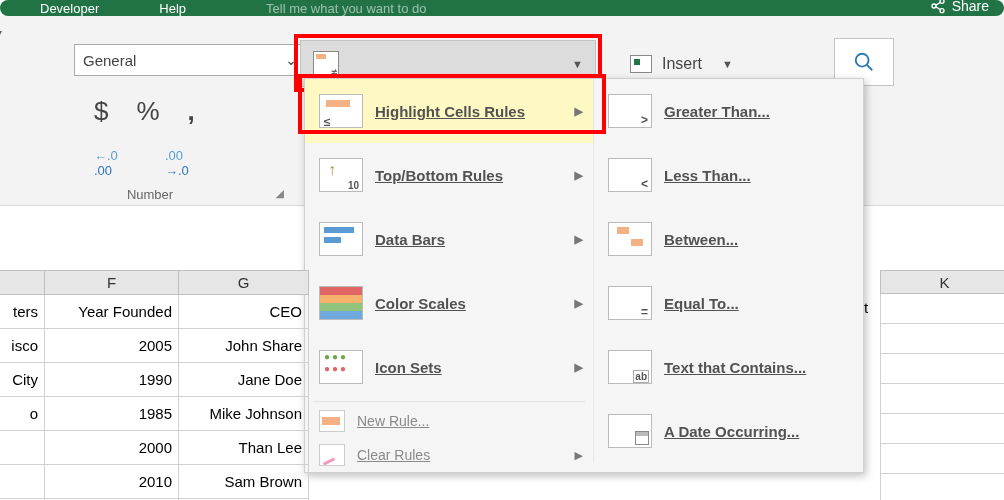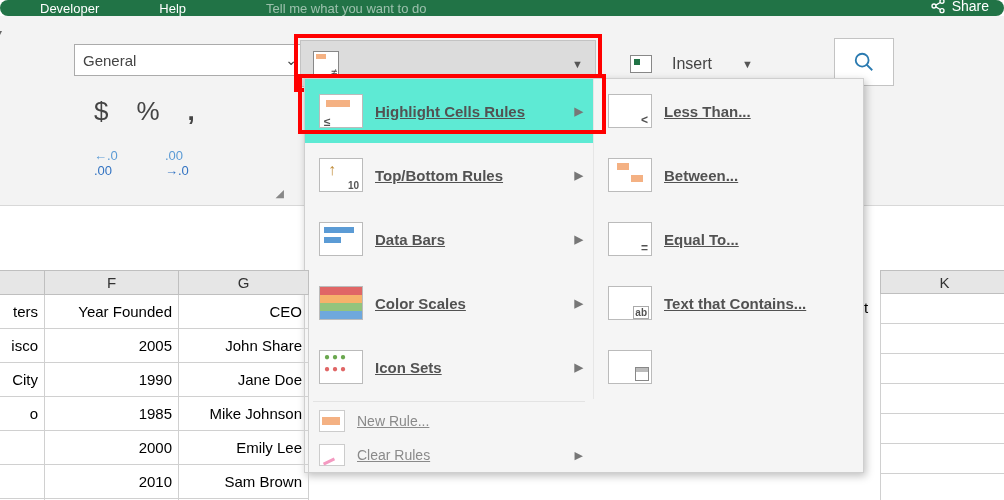--- a/index.html
+++ b/index.html
@@ -25,40 +25,40 @@
 
   
   .cf-btn { position:absolute; left:300px; top:24px; width:296px; height:47px; background:#dcdcdc; border:1px solid #c3c3c3; display:flex; align-items:center; gap:12px; padding-left:12px; font-size:16px; color:#444;}
   .cf-btn .ic { width:26px; height:26px; background:#fff; border:1px solid #888; position:relative;}
   .cf-btn .ic::before { content:""; position:absolute; left:2px; top:2px; width:10px; height:5px; background:#f4b183;}
   .cf-btn .ic::after { content:"≠"; position:absolute; right:1px; bottom:-2px; font-size:11px; color:#444;}
   .cf-btn .caret { margin-left:auto; margin-right:12px; font-size:11px; color:#555;}
   .cf-red { position:absolute; left:294px; top:18px; width:308px; height:58px; border:4px solid #f00; pointer-events:none;}
 
   
-  .insert-btn { position:absolute; left:622px; top:28px; display:flex; align-items:center; gap:20px; font-size:16px; color:#444; height:40px; padding:0 8px;}
+  .insert-btn { position:absolute; left:622px; top:28px; display:flex; align-items:center; gap:10px; font-size:16px; color:#444; height:40px; padding:0 8px;}
   .insert-btn .ic { width:22px; height:18px; border:1px solid #888; background:#fff; position:relative;}
   .insert-btn .ic::before { content:""; position:absolute; left:3px; top:3px; width:6px; height:6px; background:#217346;}
   .insert-btn .caret { font-size:11px; color:#555; margin-left:10px;}
 
   .search-btn { position:absolute; right:110px; top:22px; width:60px; height:48px; border:1px solid #c3c3c3; background:#fff; display:flex; align-items:center; justify-content:center;}
   .search-btn svg { width:22px; height:22px; stroke:#2a7ab0; fill:none; stroke-width:2;}
 
   
   .menu { position:absolute; left:304px; top:78px; width:560px; background:#f5f5f5; border:1px solid #cfcfcf; box-shadow:2px 3px 8px rgba(0,0,0,.25); }
   .menu-col1 { width:288px; float:left; }
   .menu-col2 { width:270px; float:left; border-left:1px solid #e6e6e6; }
   .mitem { height:64px; display:flex; align-items:center; gap:12px; padding:0 14px; color:#525252; font-size:15px; font-weight:600; position:relative;}
   .mitem.nohdr { font-weight:400; height:34px; font-size:14px; color:#8a8a8a;}
   .mitem .arrow { position:absolute; right:10px; font-size:11px; color:#777;}
   .mitem .u { text-decoration:underline; }
   .mitem .ic { width:44px; height:34px; background:#fff; border:1px solid #bbb; position:relative; flex-shrink:0;}
   .mitem.nohdr .ic { width:26px; height:22px; border:1px solid #ccc;}
   .hl-red { position:absolute; left:298px; top:74px; width:308px; height:60px; border:4px solid #f00; pointer-events:none; z-index:5;}
-  .mitem.sel { background:#5eead4;}
+  .mitem.sel { background:#fef9c3;}
   .sep { height:1px; background:#e3e3e3; margin:2px 8px;}
 
   
   .ic-hl::before { content:""; position:absolute; left:6px; top:5px; width:24px; height:7px; background:#f4b183;}
   .ic-hl::after { content:"≤"; position:absolute; left:4px; bottom:-2px; font-size:12px;}
   .ic-tb::before { content:"↑"; position:absolute; left:8px; top:2px; font-size:16px; color:#c28f3e;}
   .ic-tb::after { content:"10"; position:absolute; right:3px; bottom:0; font-size:10px; color:#555;}
   .ic-db::before { content:""; position:absolute; left:4px; top:4px; width:30px; height:6px; background:#5b9bd5;}
   .ic-db::after { content:""; position:absolute; left:4px; top:14px; width:17px; height:6px; background:#5b9bd5;}
   .ic-cs { background:linear-gradient(#e06666 0 25%, #f6b26b 25% 50%, #93c47d 50% 75%, #6fa8dc 75% 100%)!important;}
@@ -109,20 +109,21 @@
     <div class="combo">
       <span>General</span>
         <span class="caret">⌄</span>
     </div>
 
     <div class="num-syms">
       <span>$</span><span>%</span><span style="font-weight:700">,</span>
     </div>
     <div class="dec1"><span>←.0</span><br><span style="color:#3273c2">.00</span></div>
     <div class="dec2"><span>.00</span><br><span style="color:#3273c2">→.0</span></div>
+    <div class="grp-label">Number</div>
     <div class="launcher">◢</div>
   </div>
 
   <div class="cf-btn">
     <div class="ic"></div>
     <span class="caret">▼</span>
   </div>
   <div class="cf-red"></div>
 
   <div class="insert-btn">
@@ -172,37 +173,42 @@
       <span class="u">New Rule...</span>
     </div>
     <div class="mitem nohdr">
       <div class="ic ic-cr"></div>
       <span class="u">Clear Rules</span>
         <span class="arrow">▶</span>
     </div>
   </div>
   <div class="menu-col2">
     <div class="mitem">
+      <div class="ic ic-gt"></div>
+      <span class="u">Greater Than...</span>
+    </div>
+    <div class="mitem">
       <div class="ic ic-lt"></div>
       <span class="u">Less Than...</span>
     </div>
     <div class="mitem">
       <div class="ic ic-bw"></div>
       <span class="u">Between...</span>
     </div>
     <div class="mitem">
       <div class="ic ic-eq"></div>
       <span class="u">Equal To...</span>
     </div>
     <div class="mitem">
       <div class="ic ic-tc"></div>
       <span class="u">Text that Contains...</span>
     </div>
     <div class="mitem">
       <div class="ic ic-dt"></div>
+      <span class="u">A Date Occurring...</span>
     </div>
   </div>
   <div style="clear:both"></div>
 </div>
 <div class="hl-red"></div>
 
 <div class="sheet">
 <table>
   <tbody>
         <tr>
@@ -226,21 +232,21 @@
           <td>Jane Doe</td>
         </tr>
   <tr>
           <td>o</td>
           <td>1985</td>
           <td>Mike Johnson</td>
         </tr>
   <tr>
           <td></td>
           <td>2000</td>
-          <td>Emily Lee</td>
+          <td>Than Lee</td>
         </tr>
   <tr>
           <td></td>
           <td>2010</td>
           <td>Sam Brown</td>
         </tr>
   <tr>
           <td></td>
           <td>1995</td>
           <td>Sarah Kim</td>

